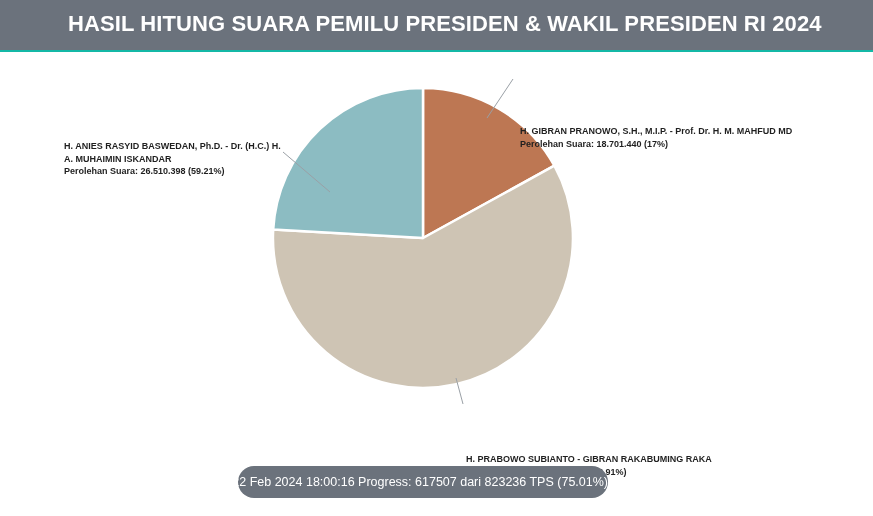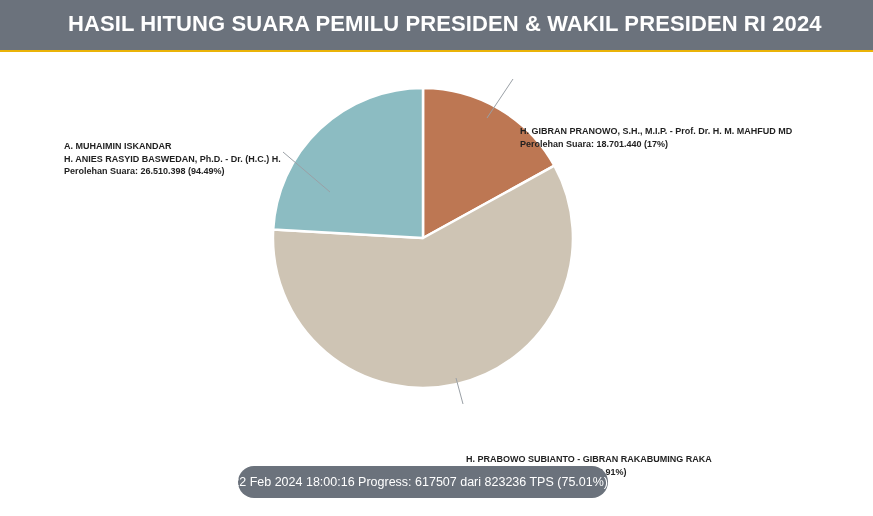--- a/index.html
+++ b/index.html
@@ -17,21 +17,21 @@
   }
 
   
   #header-bar {
     position: absolute;
     left: 0;
     top: 0;
     width: 873px;
     height: 52px;
     background: #6b727c;
-    border-bottom: 2px solid #eab308;
+    border-bottom: 2px solid #14b8a6;
     box-sizing: border-box;
   }
   #page-title {
     position: absolute;
     left: 68px;
     top: 11px;
     font-size: 22px;
     font-weight: bold;
     color: #ffffff;
     letter-spacing: 0.1px;
@@ -120,23 +120,23 @@
     <path d="M 423.0 186.0 L 554.4 113.7 A 150 150 0 1 1 273.2 177.4 Z" fill="#cec4b4" stroke="#ffffff" stroke-width="2.5" stroke-linejoin="round"></path>
 
     <path d="M 423.0 186.0 L 273.2 177.4 A 150 150 0 0 1 423.0 36.0 Z" fill="#8cbcc2" stroke="#ffffff" stroke-width="2.5" stroke-linejoin="round"></path>
 
     <line x1="283" y1="100" x2="330" y2="140" stroke="#9aa0a6" stroke-width="1"></line>
     <line x1="513" y1="27" x2="487" y2="66" stroke="#9aa0a6" stroke-width="1"></line>
     <line x1="456" y1="326" x2="463" y2="352" stroke="#9aa0a6" stroke-width="1"></line>
   </svg>
 
   <div class="slice-label" id="label-anies">
+    <span class="lbl-name">H. ANIES RASYID BASWEDAN, Ph.D. - Dr. (H.C.) H.</span>
     <span class="lbl-name">A. MUHAIMIN ISKANDAR</span>
-    <span class="lbl-name">H. ANIES RASYID BASWEDAN, Ph.D. - Dr. (H.C.) H.</span>
-    <span class="lbl-value">Perolehan Suara: 26.510.398 (94.49%)</span>
+    <span class="lbl-value">Perolehan Suara: 26.510.398 (59.21%)</span>
   </div>
 
   <div class="slice-label" id="label-ganjar">
     <span class="lbl-name">H. GIBRAN PRANOWO, S.H., M.I.P. - Prof. Dr. H. M. MAHFUD MD</span>
     <span class="lbl-value">Perolehan Suara: 18.701.440 (17%)</span>
   </div>
 
   <div class="slice-label" id="label-prabowo">
     <span class="lbl-name">H. PRABOWO SUBIANTO - GIBRAN RAKABUMING RAKA</span>
     <span class="lbl-value">Perolehan Suara: 64.826.273 (58.91%)</span>

